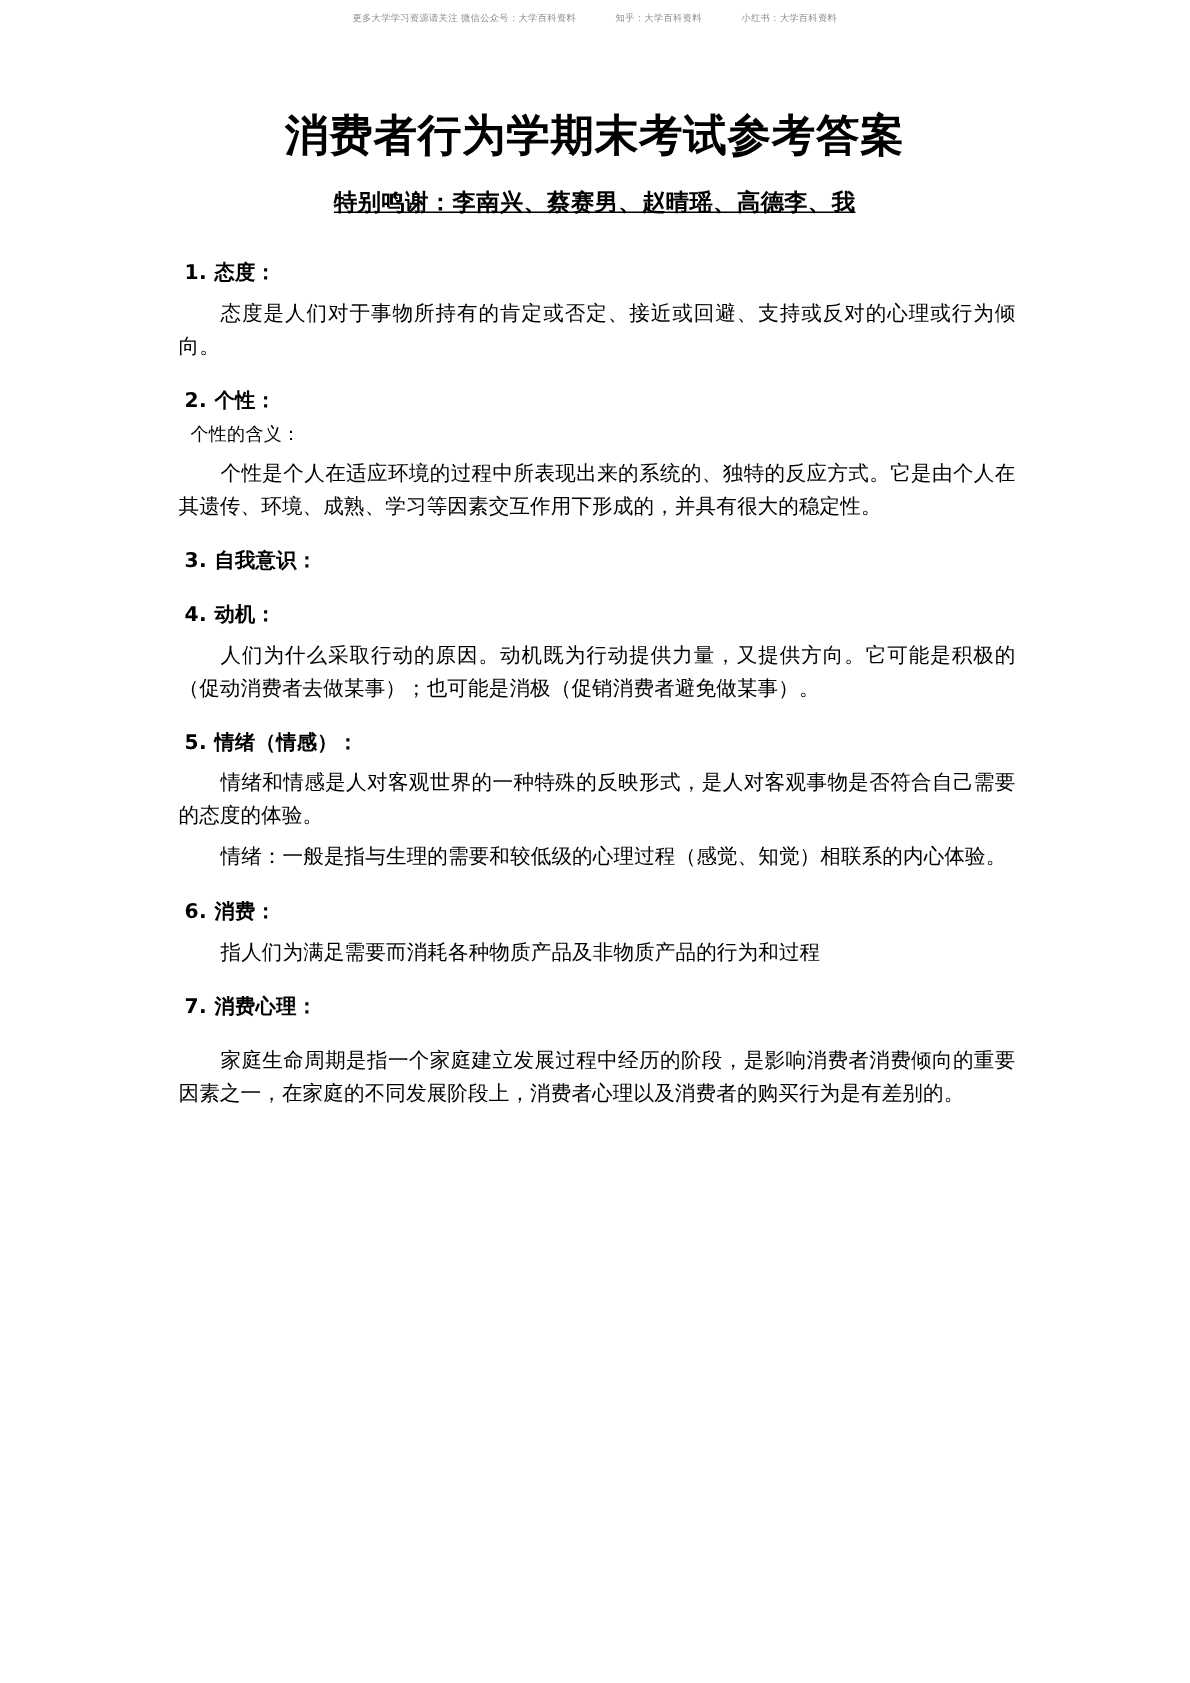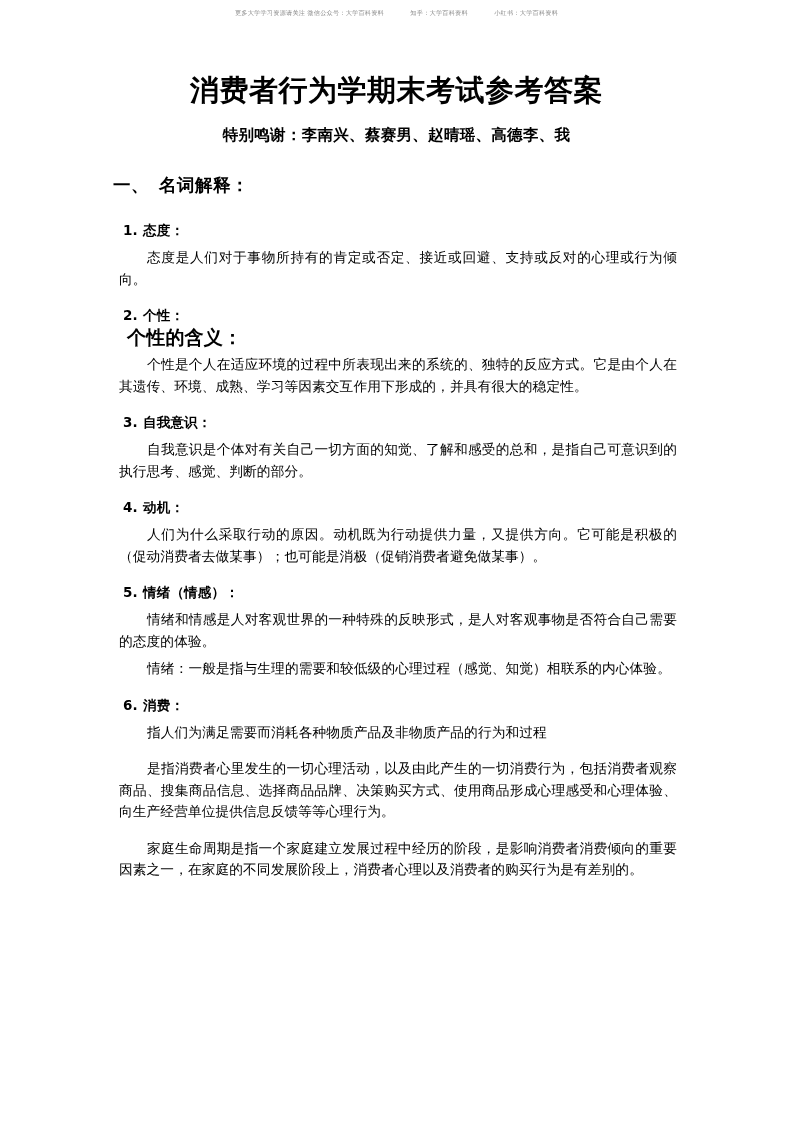--- a/index.html
+++ b/index.html
@@ -54,20 +54,21 @@
   .doc-subtitle {
     position: absolute;
     top: 124px;
     left: 0;
     width: 793px;
     text-align: center;
     font-size: 15.5px;
     line-height: 22px;
     font-weight: bold;
     letter-spacing: 0.3px;
+    text-decoration: underline;
   }
 
   
   .body-col {
     position: absolute;
     top: 172px;
     left: 113px;
     width: 570px;
   }
 
@@ -91,22 +92,22 @@
     line-height: 21px;
     margin: 0 0 1px 10px;
     letter-spacing: 0.2px;
   }
   .term-title .t-num {
     display: inline-block;
     min-width: 20px;
   }
 
   .term-sublabel {
-    font-size: 19px;
-    font-weight: bold;
+    font-size: 12px;
+    font-weight: normal;
     line-height: 21px;
     margin: 0 0 1px 0;
     padding-left: 14px;
     letter-spacing: 0.2px;
   }
 
   .term-para {
     font-size: 13.7px;
     line-height: 21.5px;
     margin: 6px;
@@ -130,53 +131,49 @@
     <span class="wm-seg">知乎：大学百科资料</span>
     <span class="wm-gap"></span>
     <span class="wm-seg">小红书：大学百科资料</span>
   </div>
 
   <div class="doc-title">消费者行为学期末考试参考答案</div>
   <div class="doc-subtitle">特别鸣谢：李南兴、蔡赛男、赵晴瑶、高德李、我</div>
 
   <div class="body-col">
 
-    <div class="section-heading">
-      <span class="sec-num">一、</span><span>名词解释：</span>
-    </div>
 
     <div id="terms-container">
         <div class="term-block">
           <div class="term-title"><span class="t-num">1.</span><span>态度：</span></div>
           <p class="term-para"><span>态度是人们对于事物所持有的肯定或否定、接近或回避、支持或反对的心理或行为倾向。</span></p>
         </div>
         <div class="term-block">
           <div class="term-title"><span class="t-num">2.</span><span>个性：</span></div>
           <div class="term-sublabel">个性的含义：</div>
           <p class="term-para"><span>个性是个人在适应环境的过程中所表现出来的系统的、独特的反应方式。它是由个人在其遗传、环境、成熟、学习等因素交互作用下形成的，并具有很大的稳定性。</span></p>
         </div>
         <div class="term-block">
           <div class="term-title"><span class="t-num">3.</span><span>自我意识：</span></div>
-          <p class="term-para"><span>自我意识是个体对有关自己一切方面的知觉、了解和感受的总和，是指自己可意识到的执行思考、感觉、判断的部分。</span></p>
         </div>
         <div class="term-block">
           <div class="term-title"><span class="t-num">4.</span><span>动机：</span></div>
           <p class="term-para"><span>人们为什么采取行动的原因。动机既为行动提供力量，又提供方向。它可能是积极的（促动消费者去做某事）；也可能是消极（促销消费者避免做某事）。</span></p>
         </div>
         <div class="term-block">
           <div class="term-title"><span class="t-num">5.</span><span>情绪（情感）：</span></div>
           <p class="term-para"><span>情绪和情感是人对客观世界的一种特殊的反映形式，是人对客观事物是否符合自己需要的态度的体验。</span></p>
           <p class="term-para"><span class="inline-label">情绪：</span><span>一般是指与生理的需要和较低级的心理过程（感觉、知觉）相联系的内心体验。</span></p>
         </div>
         <div class="term-block">
           <div class="term-title"><span class="t-num">6.</span><span>消费：</span></div>
           <p class="term-para"><span>指人们为满足需要而消耗各种物质产品及非物质产品的行为和过程</span></p>
         </div>
         <div class="term-block">
-          <p class="term-para"><span>是指消费者心里发生的一切心理活动，以及由此产生的一切消费行为，包括消费者观察商品、搜集商品信息、选择商品品牌、决策购买方式、使用商品形成心理感受和心理体验、向生产经营单位提供信息反馈等等心理行为。</span></p>
+          <div class="term-title"><span class="t-num">7.</span><span>消费心理：</span></div>
         </div>
         <div class="term-block">
           <p class="term-para"><span>家庭生命周期是指一个家庭建立发展过程中经历的阶段，是影响消费者消费倾向的重要因素之一，在家庭的不同发展阶段上，消费者心理以及消费者的购买行为是有差别的。</span></p>
         </div>
       </div>
 
   </div>
 </div>
 
 </body></html>

